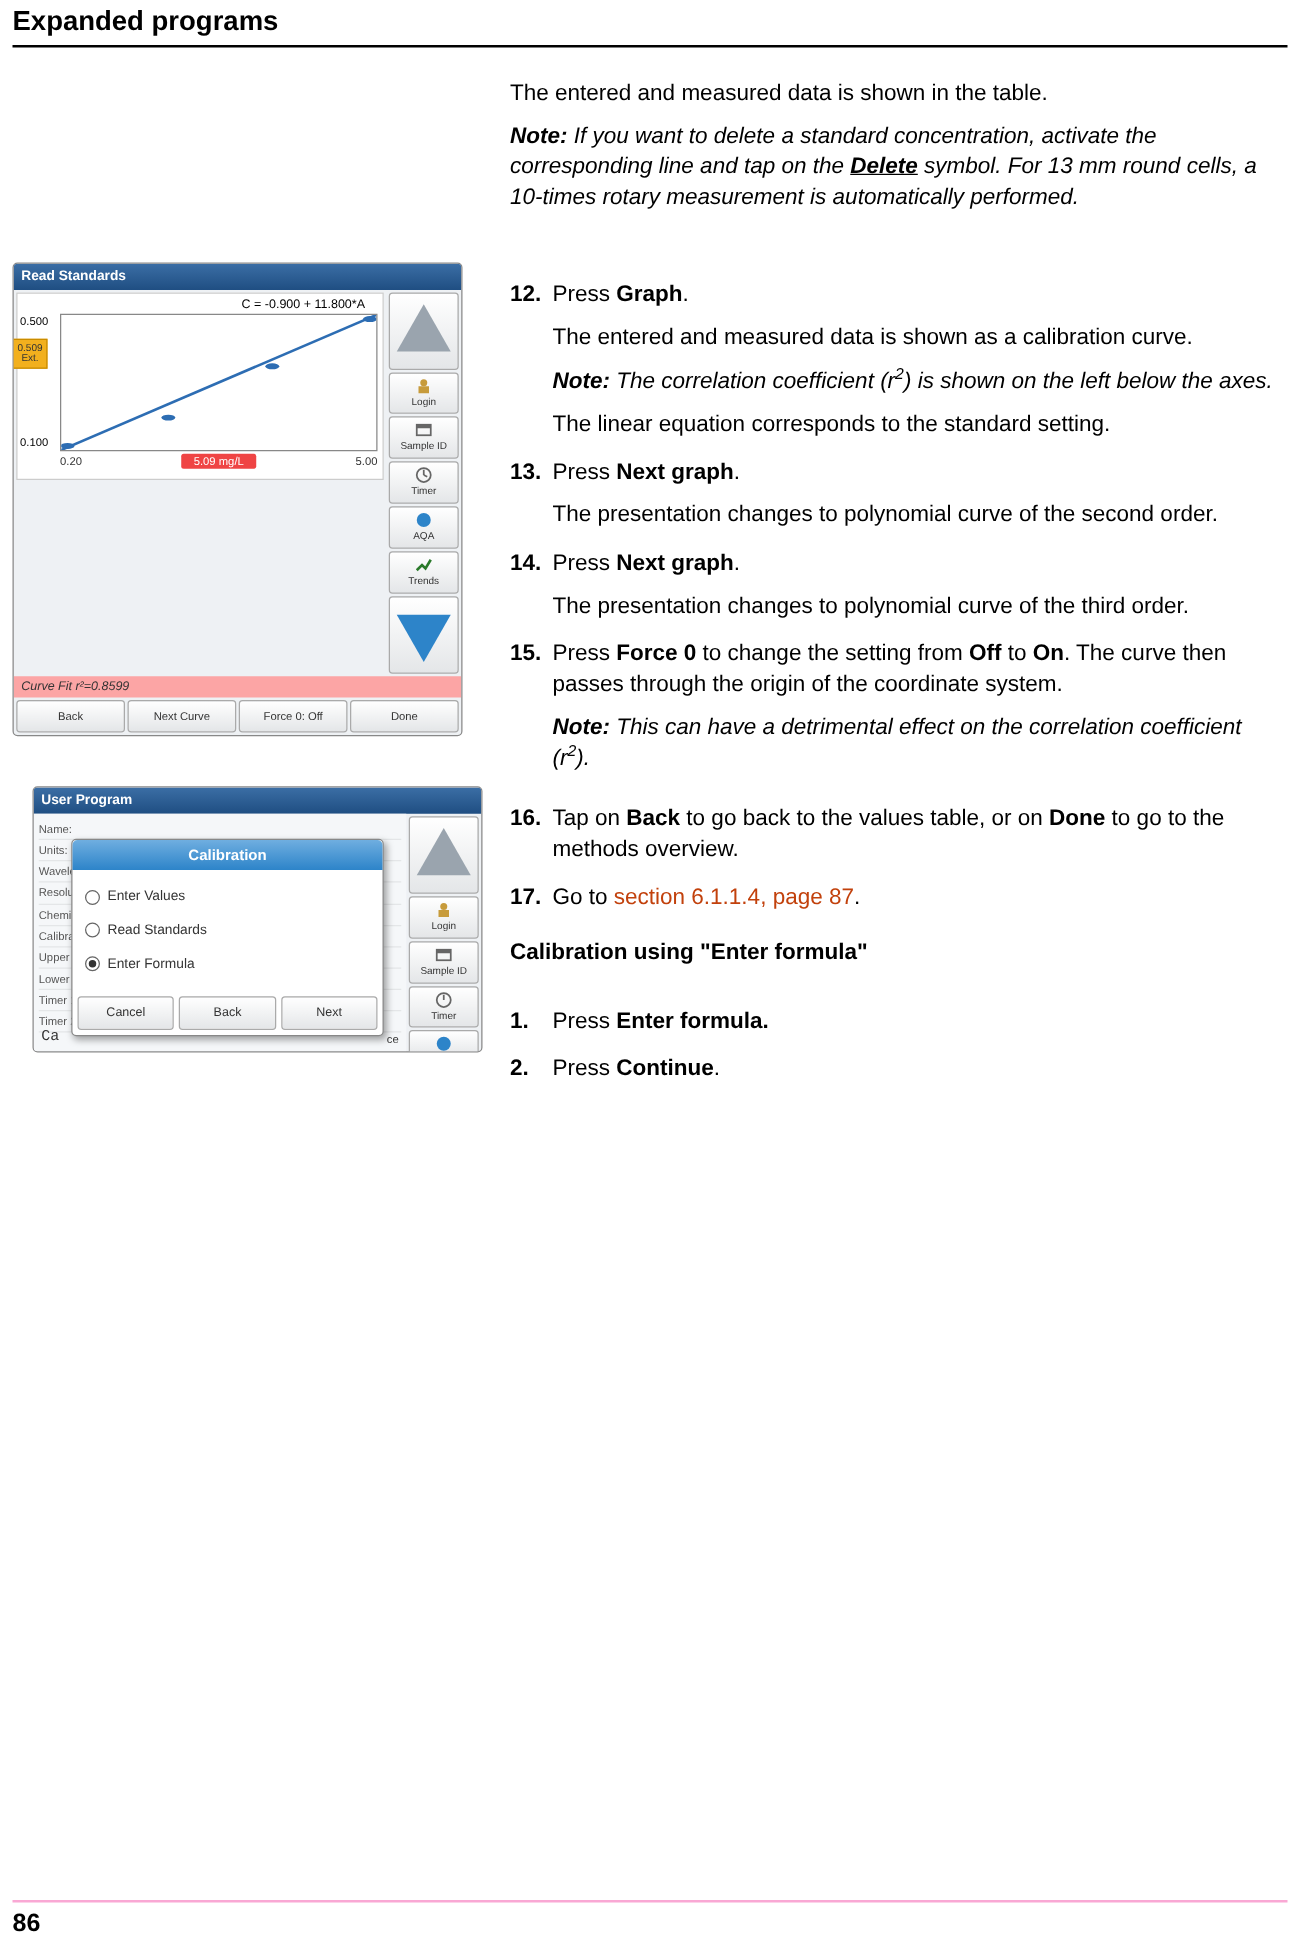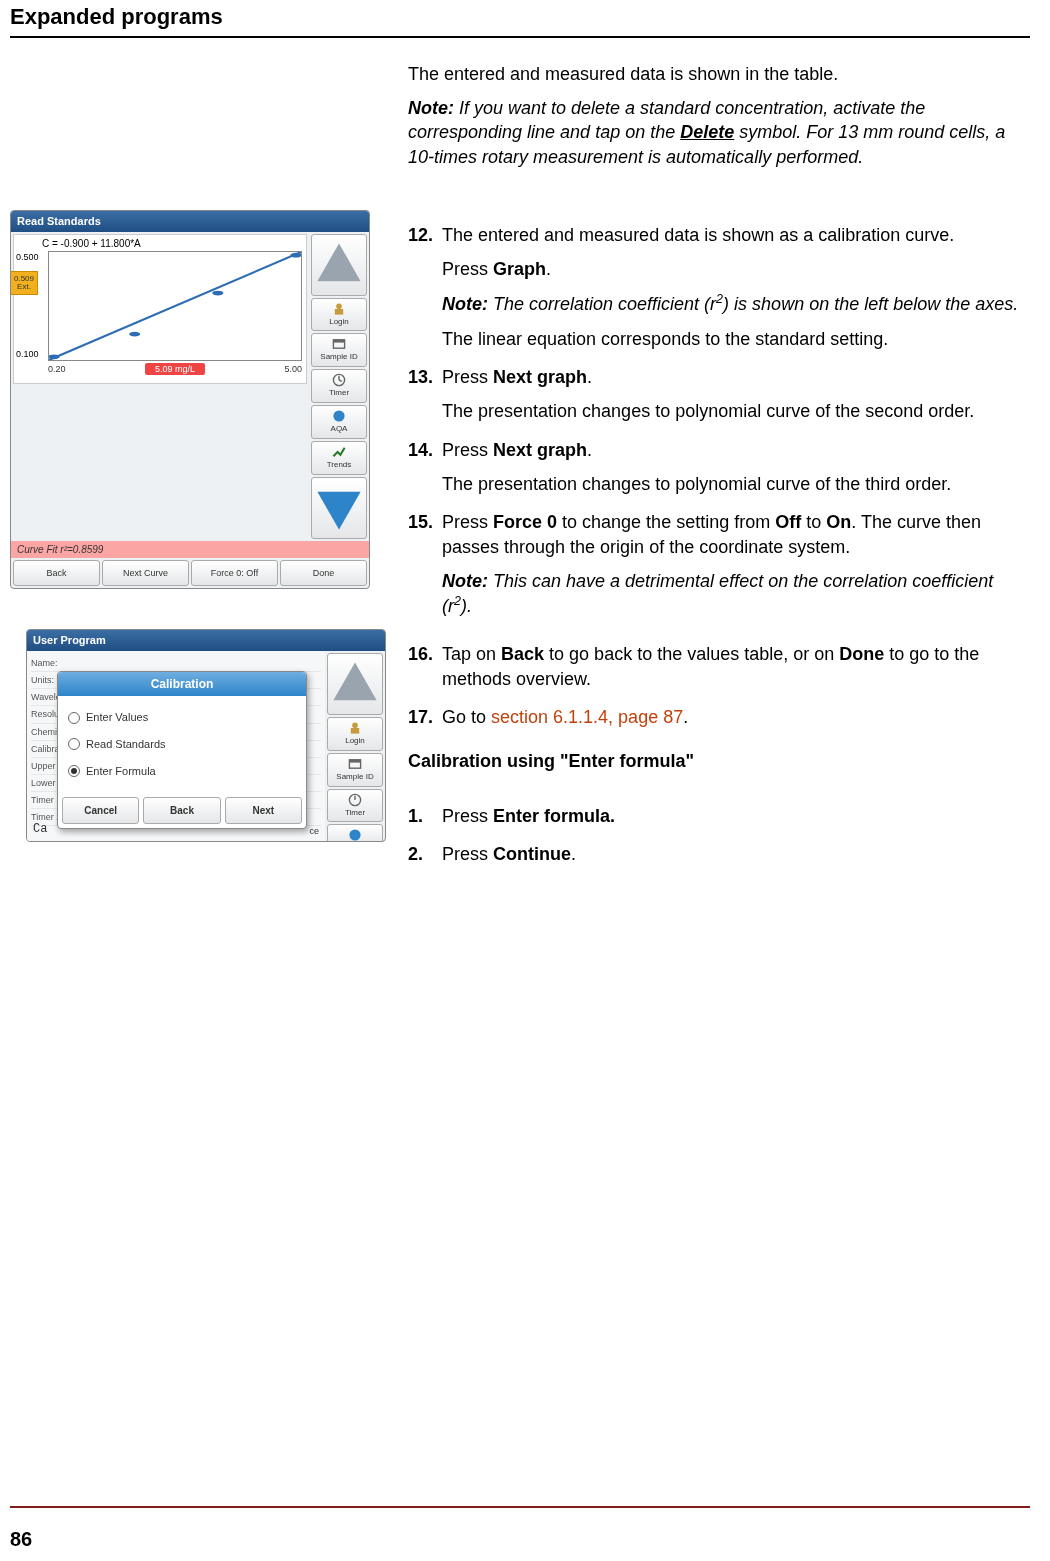--- a/index.html
+++ b/index.html
@@ -48,22 +48,22 @@
   ol.steps .body { flex: 1; }
   ol.steps .body p { margin: 0 0 10px 0; }
   ol.steps .body p:last-child { margin-bottom: 0; }
   .subheading { font-weight: bold; margin: 20px 0 16px 0; }
   .crossref { color: #c2410c; }
   .footer {
     position: absolute;
     bottom: 8px;
     left: 10px;
     right: 20px;
-    border-top: 2px solid #7f1d1d;
-    padding-top: 18px;
+    border-top: 2px solid #f9a8d4;
+    padding-top: 4px;
     font-weight: bold;
     font-size: 20px;
   }
 
   
   .device-screen {
     width: 360px;
     border: 1px solid #888;
     background: #eef1f4;
     font-family: Arial, sans-serif;
@@ -84,22 +84,22 @@
   .screen-body { display: flex; }
   .plot-area {
     flex: 1;
     background: #fff;
     margin: 2px;
     position: relative;
     height: 150px;
     border: 1px solid #ccc;
   }
   .plot-formula {
-    position: absolute; top: 2px; left: 0; right: 4px;
-    text-align: left; font-size: 10px; color: #000; padding-left: 28px;
+    position: absolute; top: 2px; left: 0; right: 14px;
+    text-align: right; font-size: 10px; color: #000; padding-left: 28px;
   }
   .y-axis { position: absolute; left: 2px; top: 16px; bottom: 22px; width: 30px; }
   .y-tick { font-size: 9px; color: #000; }
   .y-tick.top { position:absolute; top:0; }
   .y-tick.bot { position:absolute; bottom:0; }
   .chart-box {
     position: absolute; left: 34px; right: 4px; top: 16px; bottom: 22px;
     border: 1px solid #888;
   }
   .chart-box svg { position:absolute; inset:0; width:100%; height:100%; }
@@ -164,21 +164,21 @@
     text-align:center; font-weight:bold; padding:4px; font-size:12px;
     border-radius:4px 4px 0 0;
   }
   .dialog-body { padding:8px 10px; }
   .radio-row { display:flex; align-items:center; gap:6px; padding:6px 0; font-size:11px; color:#333; }
   .radio {
     width:12px; height:12px; border:1px solid #666; border-radius:50%;
     display:inline-flex; align-items:center; justify-content:center; background:#fff;
   }
   .radio.sel::after { content:""; width:6px; height:6px; background:#333; border-radius:50%; }
-  .dialog-btns { display:flex; gap:4px; padding:4px;font-weight:bold; }
+  .dialog-btns { display:flex; gap:4px; padding:4px; }
   .dbtn {
     flex:1; background: linear-gradient(#fff,#e4e6e8);
     border:1px solid #aaa; border-radius:3px; text-align:center;
     font-size:10px; padding:6px 0;
   }
 </style>
 </head>
 <body>
 
 <div class="page">
@@ -353,22 +353,22 @@
       <p class="note-para">
         <span class="note-label">Note:</span><span> If you want to delete a standard concentration, activate the corresponding line and tap on the </span><span class="strong" style="font-style:italic;text-decoration:underline;">Delete</span><span> symbol. For 13 mm round cells, a 10-times rotary measurement is automatically performed.</span>
       </p>
 
       <div style="height:34px;"></div>
 
       <ol class="steps" id="steps-a">
           <li>
             <div class="num">12.</div>
             <div class="body">
+              <p><span>Press </span><span class="strong">Graph</span><span>.</span></p>
               <p>The entered and measured data is shown as a calibration curve.</p>
-              <p><span>Press </span><span class="strong">Graph</span><span>.</span></p>
               <p class="note-para" style="margin: 0px 0px 10px;"><span class="note-label">Note:</span><span> The correlation coefficient (r</span><span class="sup">2</span><span>) is shown on the left below the axes.</span></p>
               <p>The linear equation corresponds to the standard setting.</p>
             </div>
           </li>
           <li>
             <div class="num">13.</div>
             <div class="body">
               <p><span>Press </span><span class="strong">Next graph</span><span>.</span></p>
               <p>The presentation changes to polynomial curve of the second order.</p>
             </div>

